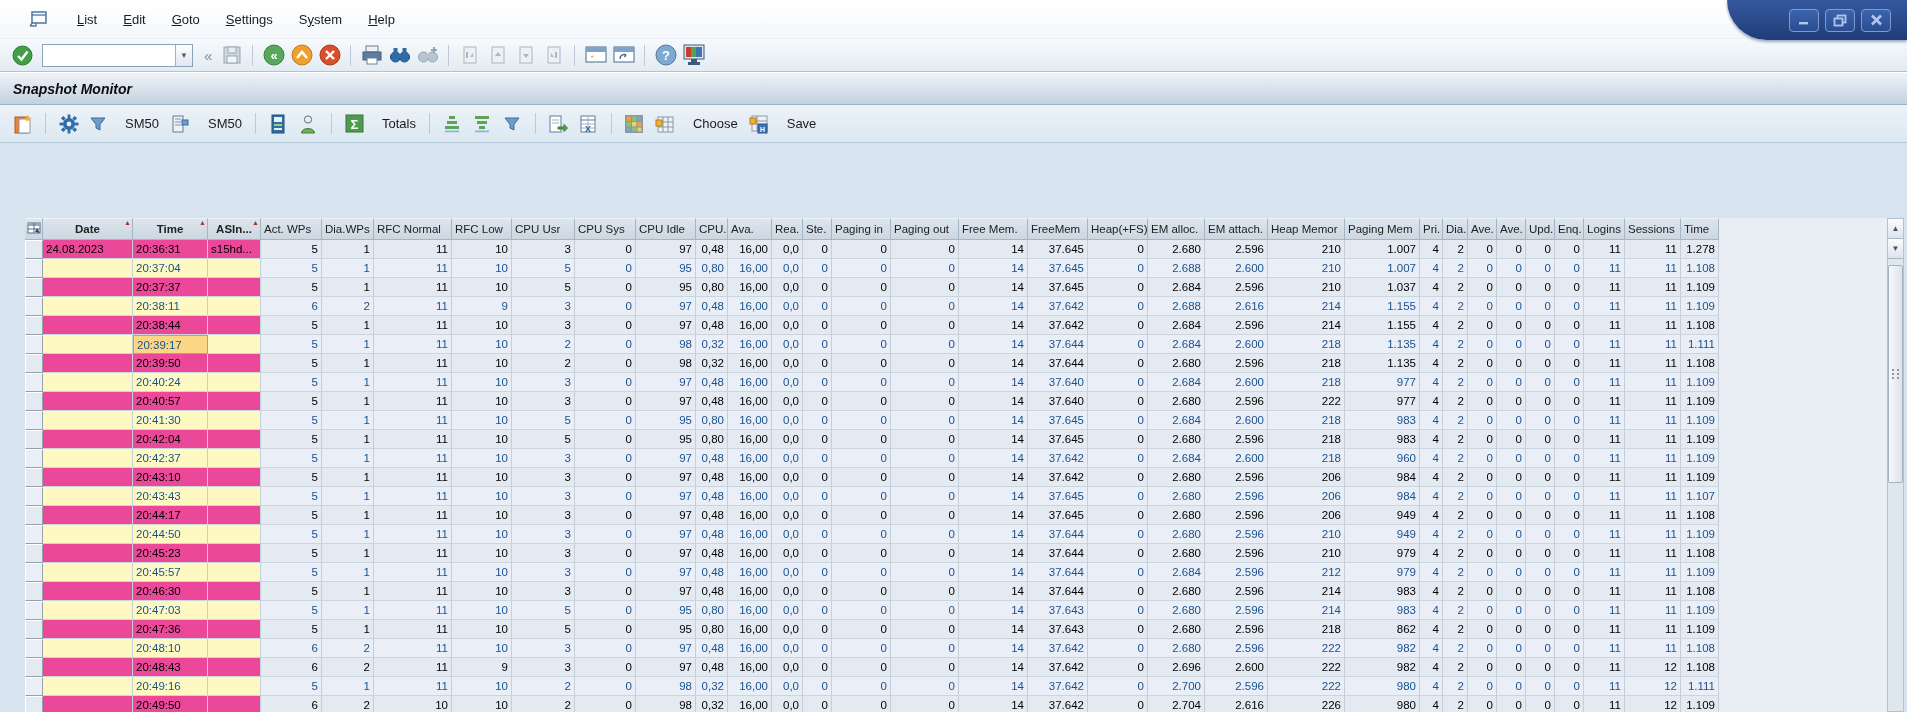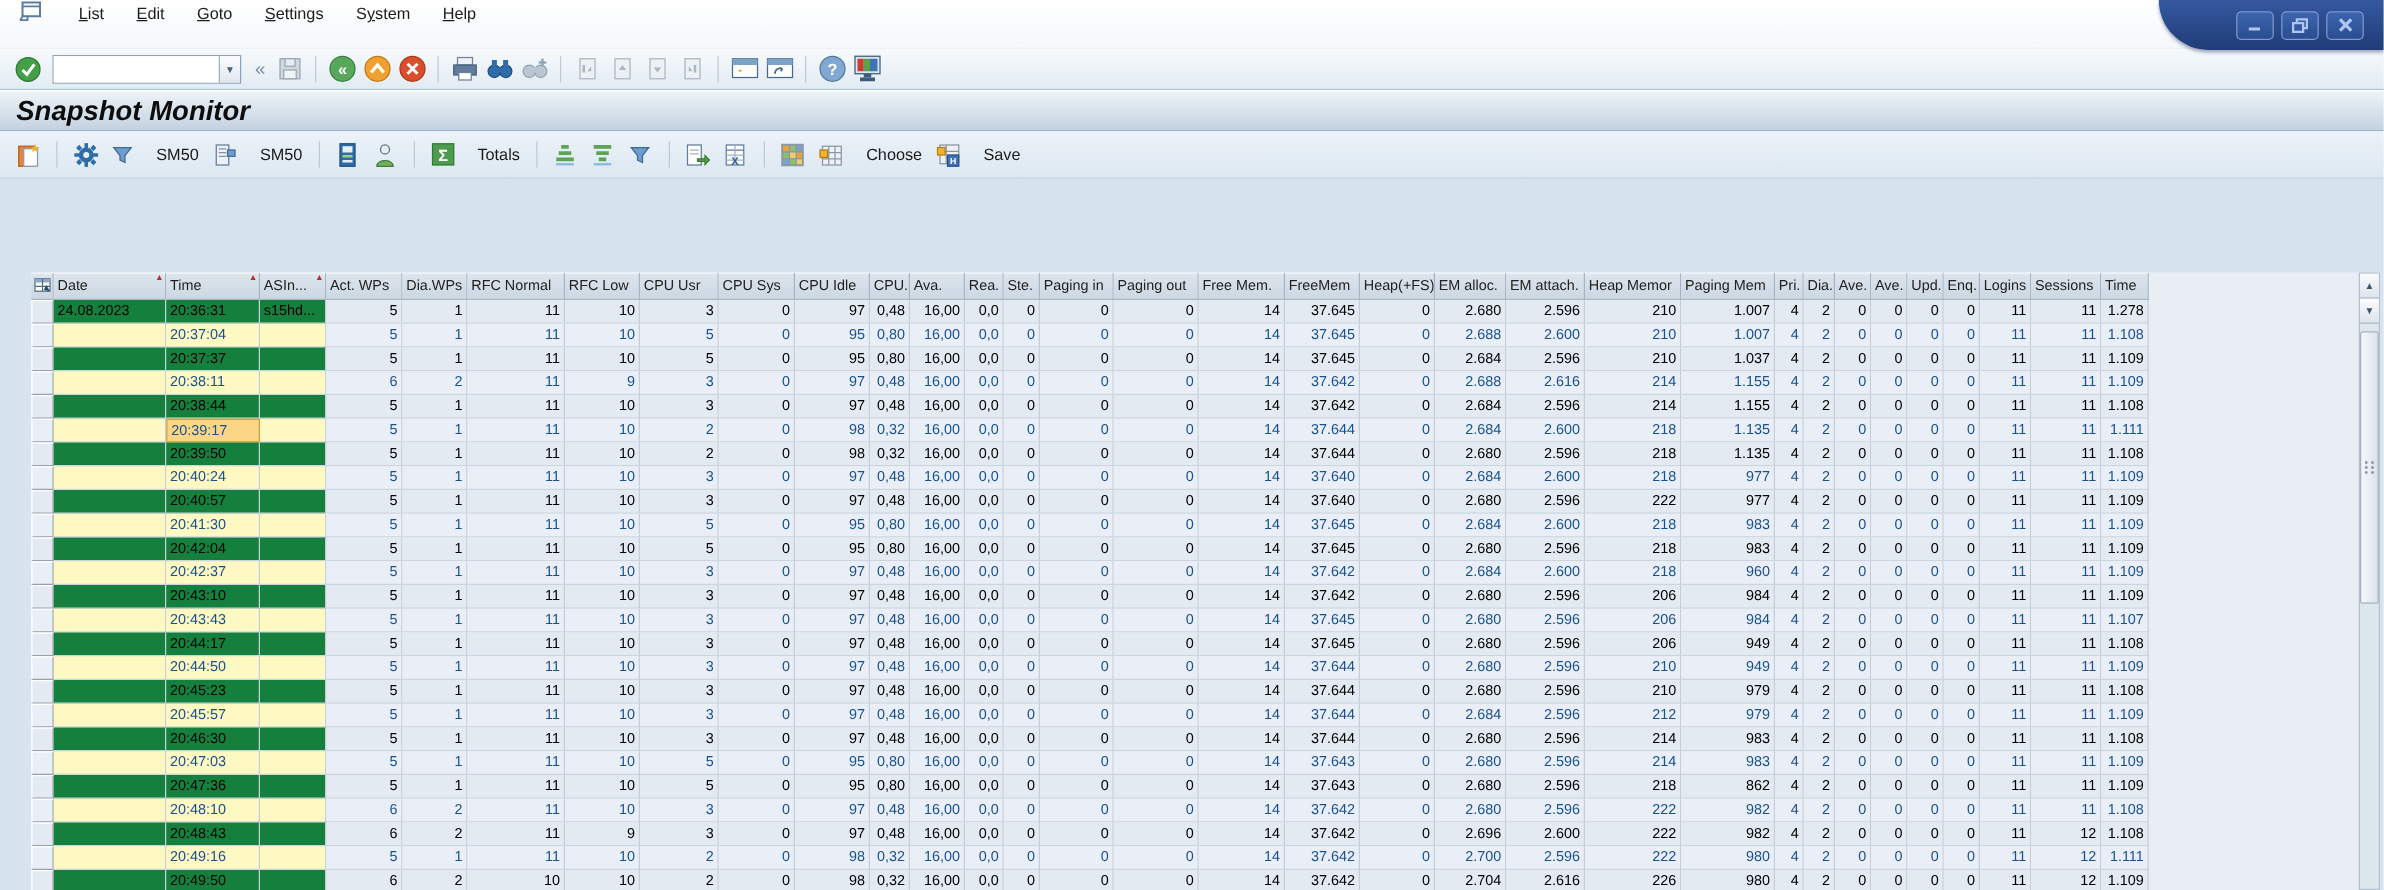--- a/index.html
+++ b/index.html
@@ -1,21 +1,21 @@
 <!DOCTYPE html>
 <html><head>
 <meta charset="utf-8">
 <style>
   * { box-sizing: border-box; margin:0; padding:0; }
   html,body { width:1907px; height:712px; overflow:hidden; }
   body { font-family:"Liberation Sans", sans-serif; background:#fff; position:relative; }
   u { text-decoration:underline; }
 
   
-  .menubar { height:38px; background:linear-gradient(#ffffff,#f4f8fb); display:flex; align-items:flex-start; padding-left:14px; }
+  .menubar { height:38px; background:linear-gradient(#ffffff,#f4f8fb); display:flex; align-items:center; padding-left:28px; }
   .sap-screen-icon { width:20px; height:18px; margin-right:16px; }
   .menu-item { padding:3px 13px; font-size:13px; color:#1c1c1c; cursor:default; }
 
   
   .win-controls { position:absolute; top:0; right:0; width:180px; height:40px;
     background:linear-gradient(#35589f,#1f3c77); border-bottom-left-radius:40px;
     display:flex; align-items:center; justify-content:flex-end; gap:6px; padding-right:16px; z-index:10;
     box-shadow:0 2px 3px rgba(20,40,90,.4); }
   .wc-btn { width:30px; height:23px; background:linear-gradient(#3c64ae,#2b4d90); border:1px solid #7e9cd4;
     border-radius:4px; display:flex; align-items:center; justify-content:center; }
@@ -27,44 +27,44 @@
   .tb-sep { width:1px; height:21px; background:#bccad8; margin:0 5px; }
   .cmd-wrap { display:flex; align-items:center; height:23px; border:1px solid #8ba3ba; background:#fff; margin:0 4px; }
   .cmd-input { width:132px; height:100%; border:none; outline:none; font-size:12px; padding:0 4px; }
   .cmd-drop { width:17px; height:100%; background:linear-gradient(#fdfdfd,#dfe7ee); border-left:1px solid #9db1c5;
     display:flex; align-items:center; justify-content:center; font-size:8px; color:#4a5e72; }
   .chev { font-size:15px; color:#7b8ea1; padding:0 4px; }
 
   
   .screen-titlebar { height:33px; background:linear-gradient(#eef3f8,#c3d2e0); border-top:1px solid #ffffff;
     border-bottom:1px solid #9db4ca; display:flex; align-items:center; padding-left:13px; }
-  .screen-title { font-size:22px; font-weight:bold; font-style:italic; color:#0d0d0d; }
+  .screen-title { font-size:14px; font-weight:bold; font-style:italic; color:#0d0d0d; }
 
   
   .app-toolbar { height:38px; background:linear-gradient(#ecf2f8,#dce8f1); border-bottom:1px solid #b5c8da;
     display:flex; align-items:center; padding-left:10px; gap:5px; }
   .app-btn { display:flex; align-items:center; gap:18px; padding:2px 3px; font-size:13px; color:#1a1a1a; }
 
   
   .content { position:absolute; top:143px; left:0; right:0; bottom:0; background:#d7e3ef; }
   .content-title { margin:44px 0 9px 25px; font-size:18px; color:#000; }
 
   .table-zone { position:absolute; top:75px; left:25px; right:3px; bottom:0; background:#e9eef5; }
   table { border-collapse:separate; border-spacing:0; table-layout:fixed; width:1694px; }
   th { height:22px; background:linear-gradient(#dde5ed,#ccd7e2); border-right:1px solid #a6b5c4; border-bottom:1px solid #a6b5c4;
     border-top:1px solid #eef3f8; font-weight:normal; font-size:11.5px; color:#222; padding:0 3px;
     white-space:nowrap; overflow:hidden; position:relative; }
-  th.h-left { text-align:left; } th.h-right { text-align:left; }
+  th.h-left { text-align:center;font-weight:bold; } th.h-right { text-align:left; }
   .sortmark { position:absolute; top:0; right:1px; font-size:7px; color:#b03228; }
   td { height:19px; font-size:11.5px; padding:0 3px; white-space:nowrap; overflow:hidden;
     border-right:1px solid #c5cfd9; border-bottom:1px solid #ccd5de; }
   td.num { text-align:right; } td.txt { text-align:left; }
   tr.r-odd  td { background:#e3eaf1; color:#000; }
   tr.r-even td { background:#eaeff7; color:#19518e; }
-  tr.r-odd  td.keycell { background:#15803d; }
+  tr.r-odd  td.keycell { background:#ec4899; }
   tr.r-even td.keycell { background:#fef9c3; }
   td.sel { background:#fbd685 !important; border:1px solid #d0a23a; color:#000;margin-left:20px; }
   th.selcol, td.selbtn { padding:0; }
   td.selbtn { background:linear-gradient(#f4f4f6,#c6cad2); border:1px solid;
     border-color:#ffffff #98a0ac #98a0ac #ffffff; }
   th.selcol { text-align:center; }
 
   
   .vscroll { position:absolute; top:75px; right:3px; bottom:0; width:17px; background:#dfe7ee; border:1px solid #b4c1ce; }
   .sb-btn { height:20px; background:linear-gradient(#fbfcfd,#dde4eb); border-bottom:1px solid #aab6c2;

